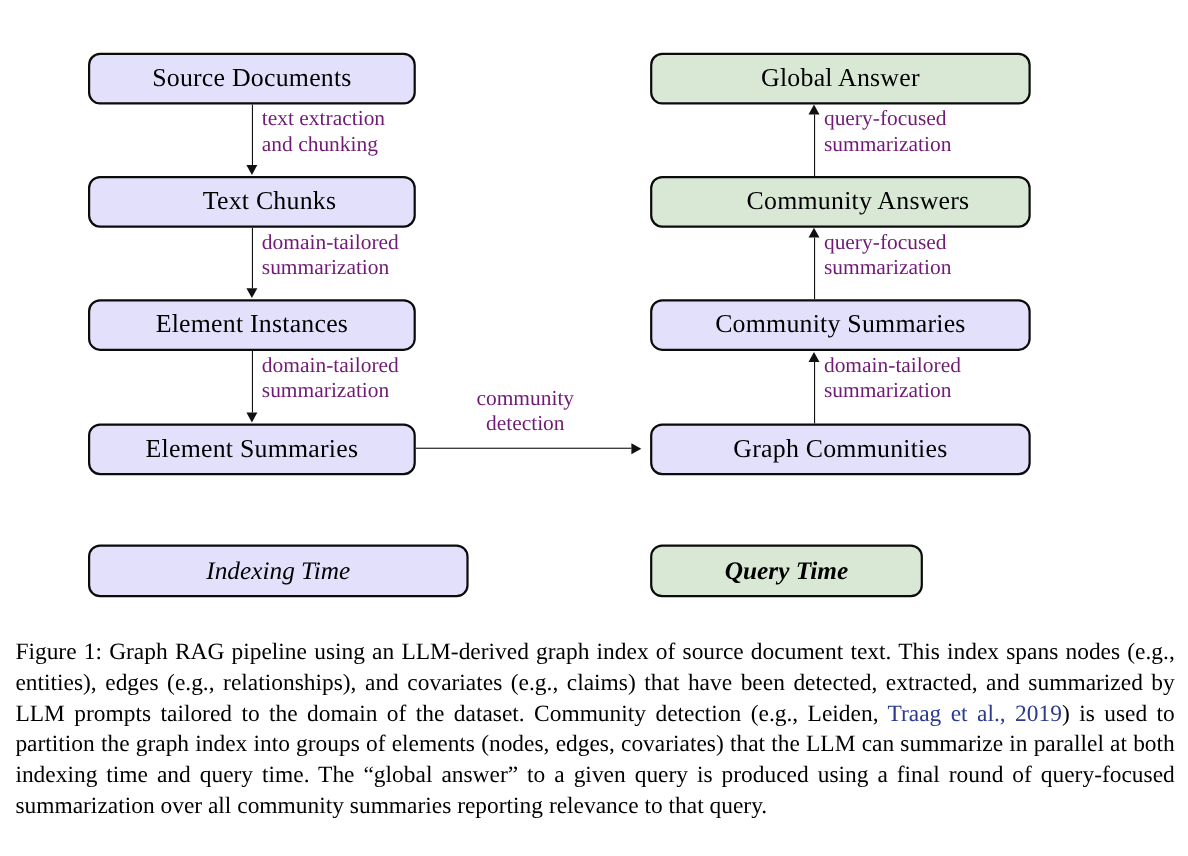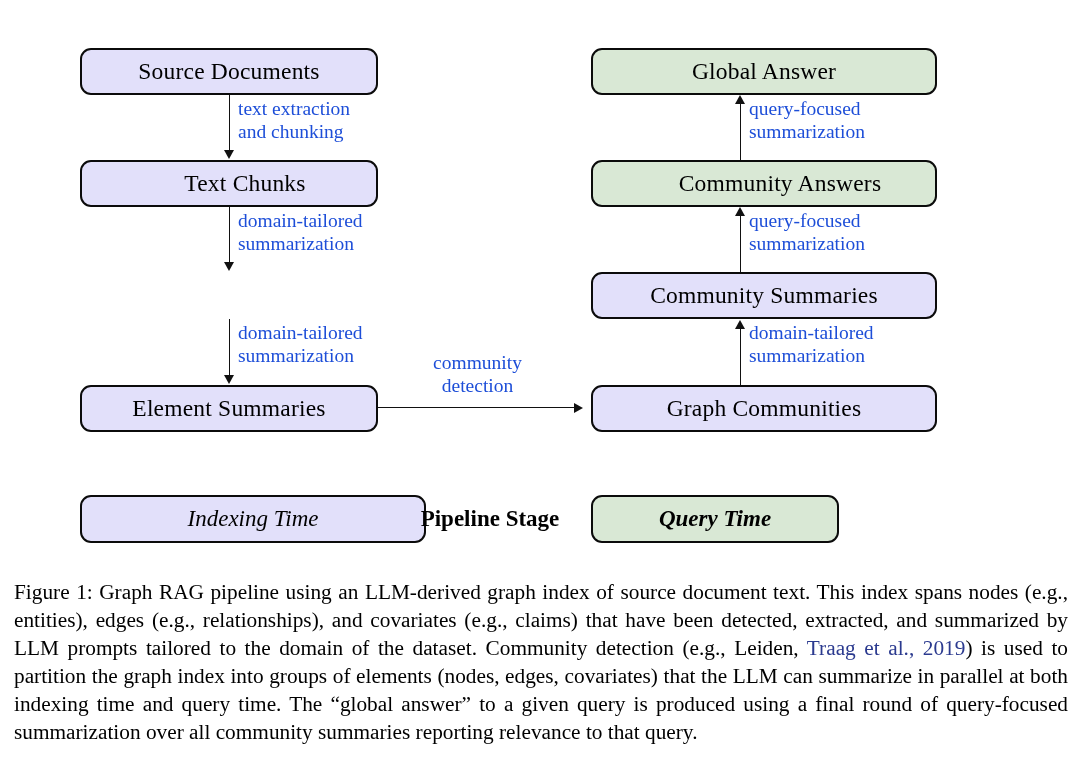--- a/index.html
+++ b/index.html
@@ -76,21 +76,21 @@
     border-top: 5.2px solid transparent;
     border-bottom: 5.2px solid transparent;
     border-left: 9.5px solid #111;
   }
 
   .edge-label {
     position: absolute;
     font-size: 19.5px;
     line-height: 1.17;
     white-space: nowrap;
-    color: #1d4ed8;
+    color: #701a75;
   }
   .edge-label.centered { text-align: center; }
 
   
   .legend-box {
     position: absolute;
     top: 495px;
     height: 48px;
     box-sizing: border-box;
     border: 2.2px solid #0b0b0b;
@@ -134,20 +134,23 @@
 <body>
 
 <div id="figure">
 
   <div class="node indexing col-left row0">
     <span>Source Documents</span>
   </div>
   <div class="node indexing col-left row1">
     <span>Text Chunks</span>
   </div>
+  <div class="node indexing col-left row2">
+    <span>Element Instances</span>
+  </div>
   <div class="node indexing col-left row3">
     <span>Element Summaries</span>
   </div>
 
   <div class="node query col-right row0">
     <span>Global Answer</span>
   </div>
   <div class="node query col-right row1">
     <span>Community Answers</span>
   </div>
@@ -203,20 +206,19 @@
   <div class="arrow-v" style="left:740px; top:104px; height:56px;"></div>
   <div class="arrow-head-up" style="left:734.8px; top:94.5px;"></div>
   <div class="edge-label" style="left:749px; top:98px;">
     <div>query-focused</div>
     <div>summarization</div>
   </div>
 
   <div class="legend-box" id="legend-indexing">
     <span>Indexing Time</span>
   </div>
-  <div id="legend-title">Pipeline Stage</div>
   <div class="legend-box" id="legend-query">
     <span>Query Time</span>
   </div>
 
 </div>
 
 <div id="caption"><span>Figure 1: Graph RAG pipeline using an LLM-derived graph index of source document text. This index spans nodes (e.g., entities), edges (e.g., relationships), and covariates (e.g., claims) that have been detected, extracted, and summarized by LLM prompts tailored to the domain of the dataset. Community detection (e.g., Leiden, </span><span class="link">Traag et al., 2019</span><span>) is used to partition the graph index into groups of elements (nodes, edges, covariates) that the LLM can summarize in parallel at both indexing time and query time. The “global answer” to a given query is produced using a final round of query-focused summarization over all community summaries reporting relevance to that query.</span></div>
 
 </body></html>

